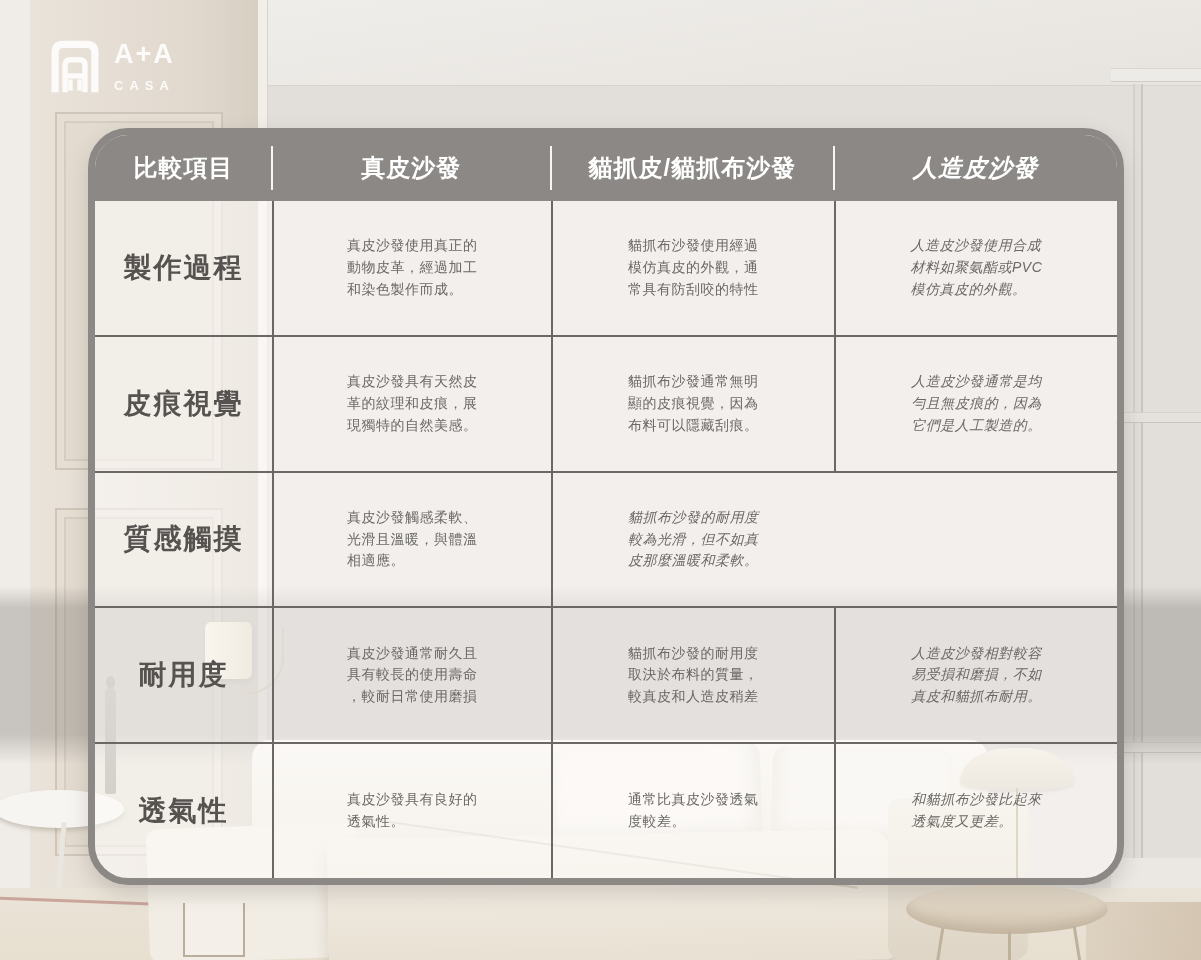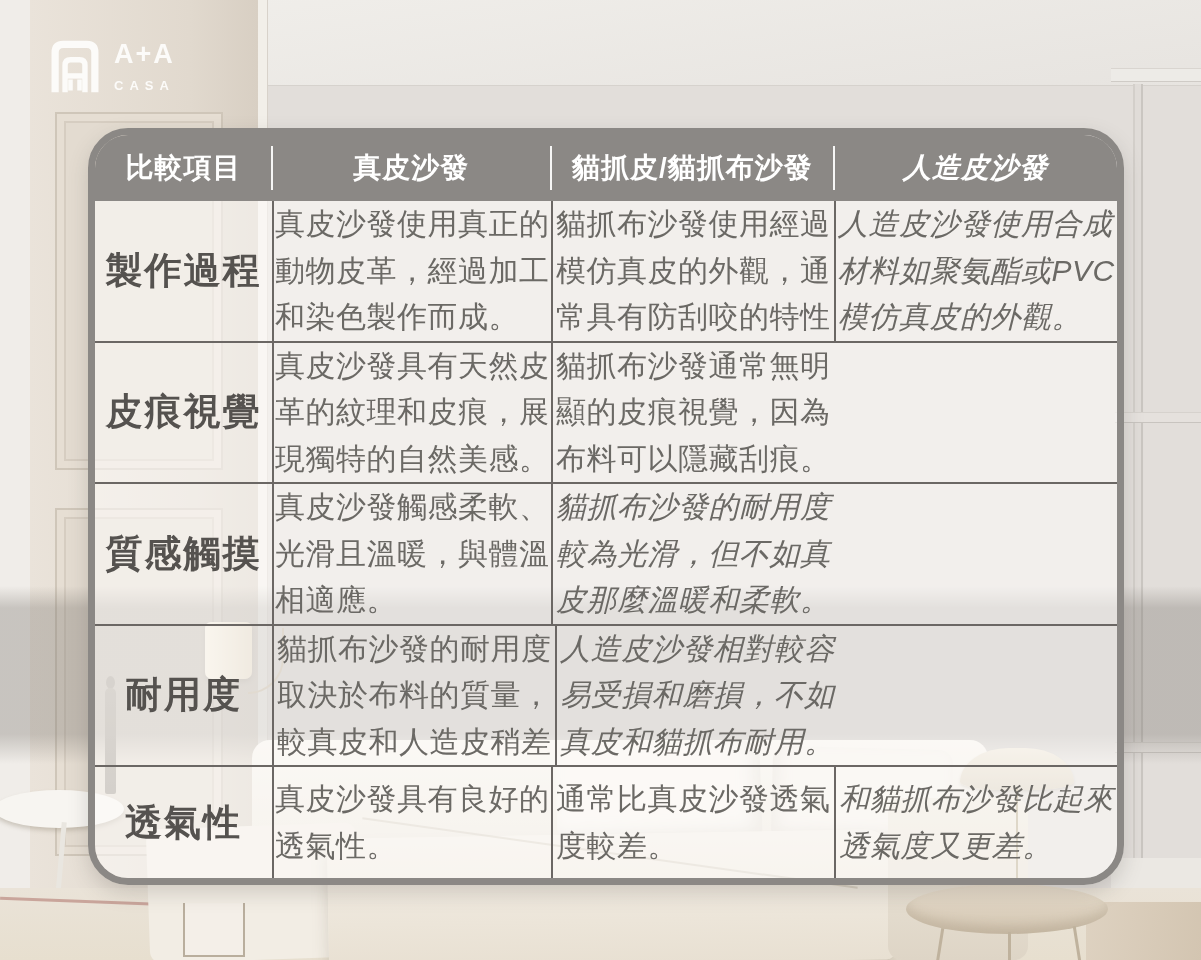--- a/index.html
+++ b/index.html
@@ -62,30 +62,30 @@
   
   #logo{left:46px;top:38px;display:flex;align-items:center;gap:10px;color:#fcfbf9;}
   #logo svg{display:block;}
   #logo-text{display:flex;flex-direction:column;line-height:1;}
   #logo-brand{font-size:27px;font-weight:bold;letter-spacing:2px;}
   #logo-sub{font-size:13px;font-weight:bold;letter-spacing:6px;margin-top:11px;}
 
   
   #panel{left:88px;top:128px;width:1036px;height:757px;border:7px solid var(--header-bg);border-radius:40px;overflow:hidden;display:flex;flex-direction:column;box-shadow:0 8px 20px rgba(90,85,80,.22);}
   #panel-header{flex:0 0 66px;background:var(--header-bg);display:flex;align-items:center;}
-  .hcell{position:relative;height:100%;display:flex;align-items:center;justify-content:center;color:var(--header-text);font-size:28px;font-weight:bold;letter-spacing:1px;}
+  .hcell{position:relative;height:100%;display:flex;align-items:center;justify-content:center;color:var(--header-text);font-size:24px;font-weight:bold;letter-spacing:1px;}
   .hcell .hdiv{position:absolute;left:-1px;top:50%;transform:translateY(-50%);width:2px;height:44px;background:rgba(255,255,255,.92);}
   .c1{width:17.3%;} .c2{width:27.3%;} .c3{width:27.7%;} .c4{width:27.7%;font-style:italic;}
   #panel-body{flex:1;display:flex;flex-direction:column;}
   .trow{flex:1;display:flex;background:var(--row-overlay);}
   .trow + .trow{border-top:2px solid var(--grid-line);}
   .tcell{display:flex;align-items:center;justify-content:center;}
   .tcell + .tcell{border-left:2px solid var(--grid-line);}
-  .rowlabel{font-size:37px;font-weight:bold;color:var(--label-text);letter-spacing:2px;}
-  .celltext{font-size:30px;line-height:1.55;color:var(--cell-text);text-align:left;white-space:pre-line;letter-spacing:.5px;}
+  .rowlabel{font-size:28px;font-weight:bold;color:var(--label-text);letter-spacing:2px;}
+  .celltext{font-size:14px;line-height:1.55;color:var(--cell-text);text-align:left;white-space:pre-line;letter-spacing:.5px;}
 </style>
 </head>
 <body>
 
 <div id="scene">
   <div class="abs" id="bg-wall" style="inset:0;"></div>
   <div class="abs" id="bg-ceiling"></div>
   <div class="abs" id="left-wall-strip"></div>
   <div class="abs" id="door"></div>
   <div class="abs door-panel" id="door-panel-1"></div>
@@ -186,20 +186,25 @@
       <div class="tcell c2">
           <span class="celltext">真皮沙發具有天然皮
 革的紋理和皮痕，展
 現獨特的自然美感。</span>
         </div>
       <div class="tcell c3">
           <span class="celltext">貓抓布沙發通常無明
 顯的皮痕視覺，因為
 布料可以隱藏刮痕。</span>
         </div>
+      <div class="tcell c4">
+          <span class="celltext">人造皮沙發通常是均
+勻且無皮痕的，因為
+它們是人工製造的。</span>
+        </div>
     </div>
 
     <div class="trow">
       <div class="tcell c1">
           <span class="rowlabel">質感觸摸</span>
         </div>
       <div class="tcell c2">
           <span class="celltext">真皮沙發觸感柔軟、
 光滑且溫暖，與體溫
 相適應。</span>
@@ -208,20 +213,25 @@
           <span class="celltext">貓抓布沙發的耐用度
 較為光滑，但不如真
 皮那麼溫暖和柔軟。</span>
         </div>
     </div>
 
     <div class="trow">
       <div class="tcell c1">
           <span class="rowlabel">耐用度</span>
         </div>
+      <div class="tcell c2">
+          <span class="celltext">真皮沙發通常耐久且
+具有較長的使用壽命
+，較耐日常使用磨損</span>
+        </div>
       <div class="tcell c3">
           <span class="celltext">貓抓布沙發的耐用度
 取決於布料的質量，
 較真皮和人造皮稍差</span>
         </div>
       <div class="tcell c4">
           <span class="celltext">人造皮沙發相對較容
 易受損和磨損，不如
 真皮和貓抓布耐用。</span>
         </div>

